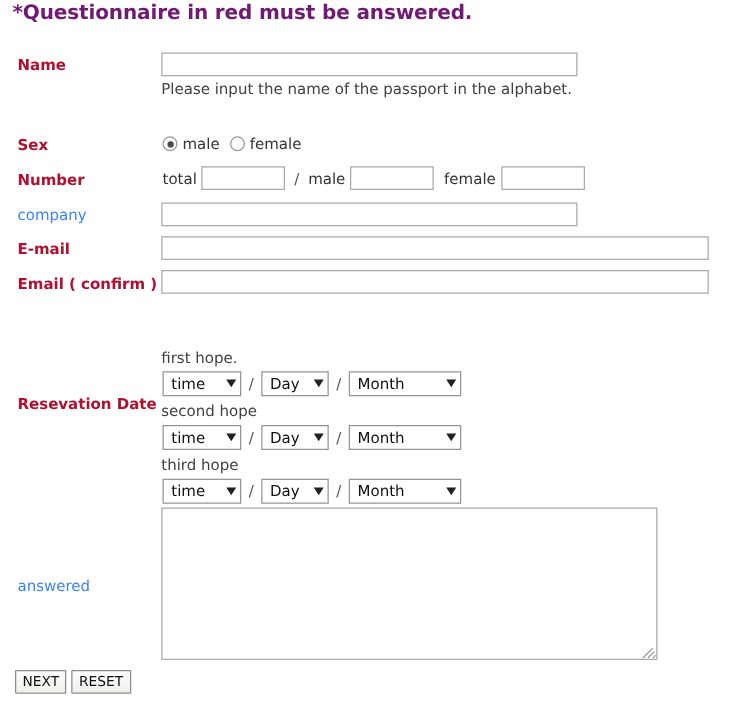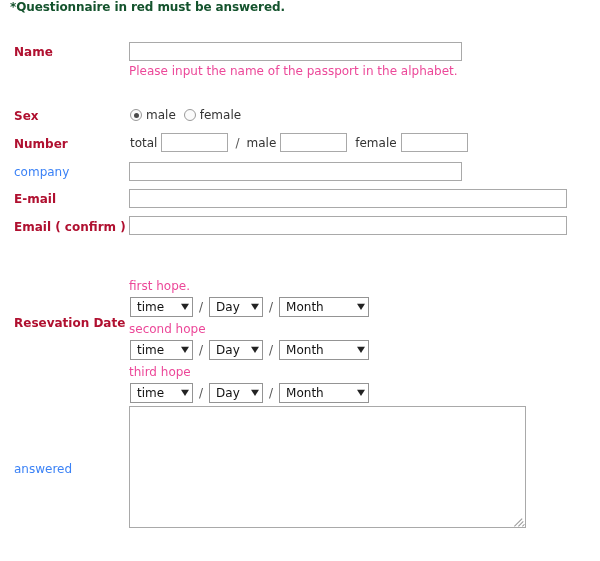--- a/index.html
+++ b/index.html
@@ -20,23 +20,23 @@
     position: relative;
     width: 600px;
     height: 561px;
   }
 
   
   .notice {
     position: absolute;
     left: 10px;
     top: 0px;
-    font-size: 12px;
+    font-size: 16px;
     font-weight: bold;
-    color: #14532d;
+    color: #701a75;
     letter-spacing: -0.1px;
     white-space: nowrap;
   }
 
   
   .label {
     position: absolute;
     left: 14px;
     font-size: 12px;
     white-space: nowrap;
@@ -61,21 +61,21 @@
     font-size: 12px;
     color: #000;
     padding: 1px 2px;
     outline: none;
   }
 
   
   .helper {
     position: absolute;
     font-size: 12px;
-    color: #ec4899;
+    color: #404040;
     white-space: nowrap;
   }
 
   
   .radio-group {
     position: absolute;
     left: 130px;
     top: 108px;
     display: flex;
     align-items: center;
@@ -334,14 +334,18 @@
   </div>
 
   <div class="label opt" style="top:462px;">answered</div>
   <textarea class="ta" style=""></textarea>
   <div class="ta-grip">
     <i style="left:1px; top:11px; width:11px;"></i>
     <i style="left:5px; top:11px; width:7px;"></i>
     <i style="left:9px; top:11px; width:3px;"></i>
   </div>
 
+  <div class="btns">
+    <button class="btn">NEXT</button>
+    <button class="btn">RESET</button>
+  </div>
 
 </div>
 
 </body></html>

